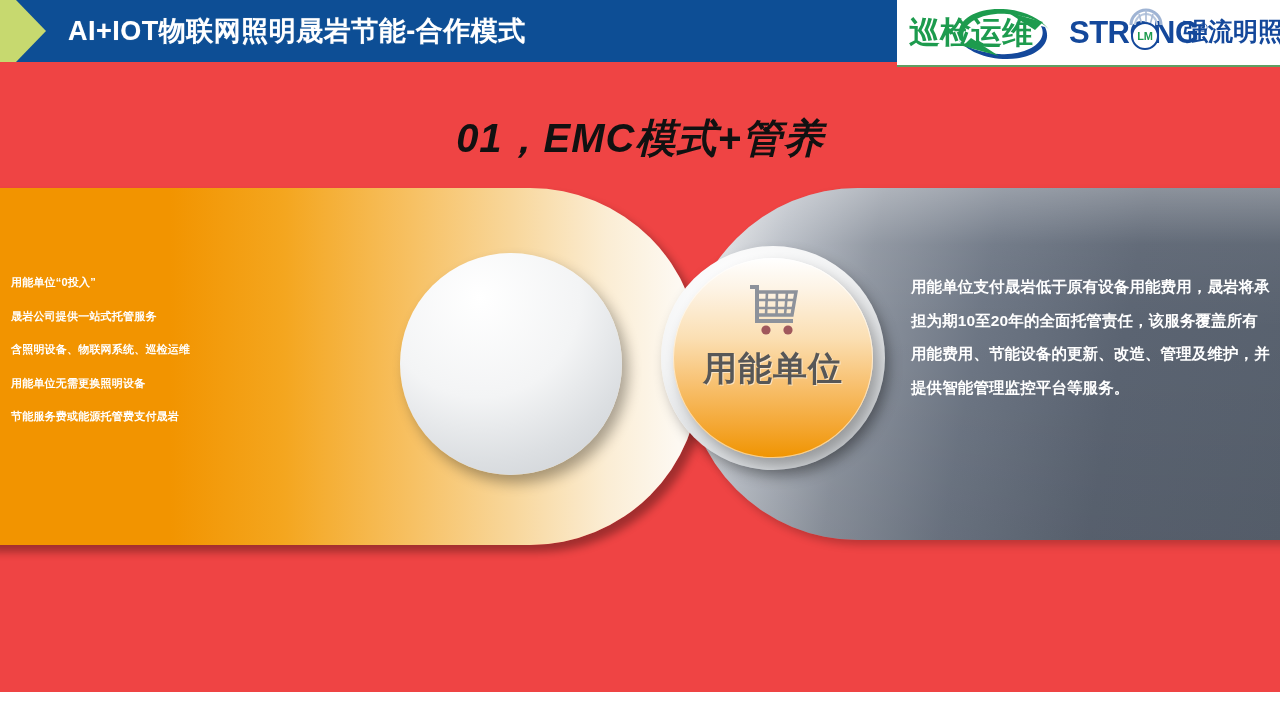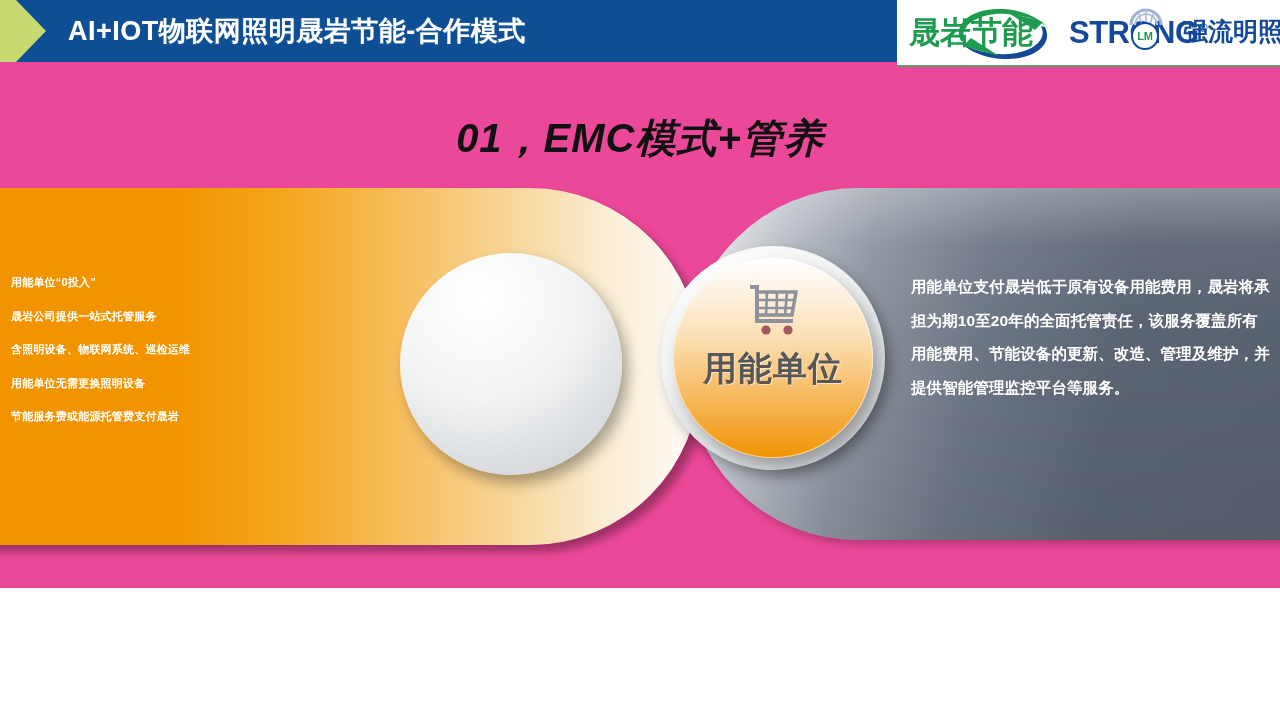--- a/index.html
+++ b/index.html
@@ -4,22 +4,22 @@
 <style>
   * { box-sizing: border-box; margin: 0; padding: 0; }
   html, body {
     width: 1280px; height: 720px;
     background: #ffffff;
     font-family: "Liberation Sans", "DejaVu Sans", sans-serif;
     overflow: hidden;
   }
   #slide {
     position: relative;
-    width: 1280px; height: 588px;
-    background: #ec4899;
+    width: 1280px; height: 692px;
+    background: #ef4444;
   }
 
   
   .header-bar {
     position: absolute;
     left: 0; top: 0;
     width: 1280px; height: 62px;
     background: #0d4e95;
     overflow: hidden;
   }
@@ -263,21 +263,21 @@
   <div class="logo-box">
     <div class="logo-inner">
 
       <div class="logo-cn">
         <svg class="logo-swoosh" width="96" height="52" viewBox="0 0 96 52">
           <path d="M10,34 C2,18 24,4 52,6 C74,7.5 90,15 94,22 C88,12 70,2 48,1 C18,-0.5 -3,15 6,33 Z" fill="#1d9b4e"></path>
           <path d="M86,18 C94,34 72,48 44,46 C22,44.5 6,37 2,30 C8,40 26,50 48,51 C78,52.5 99,37 90,19 Z" fill="#14489b"></path>
           <path d="M52,4 L88,14 L80,22 Z" fill="#1d9b4e"></path>
           <path d="M44,48 L8,38 L16,30 Z" fill="#1d9b4e"></path>
         </svg>
-        <div class="logo-cn-text">晟岩节能</div>
+        <div class="logo-cn-text">巡检运维</div>
       </div>
 
       <div class="logo-strong-wrap">
         <div class="logo-strong">
           <span>STRONG</span><span class="logo-reg">®</span>
           <svg class="logo-fan" width="34" height="20" viewBox="0 0 34 20">
             <path d="M2,19 A15,15 0 0 1 32,19" fill="none" stroke="#9fb4d4" stroke-width="3"></path>
             <path d="M6,19 A11,11 0 0 1 28,19" fill="none" stroke="#b7c7de" stroke-width="2"></path>
             <line x1="17" y1="4" x2="17" y2="19" stroke="#aabbd6" stroke-width="1.6"></line>
             <line x1="10" y1="8" x2="13" y2="19" stroke="#aabbd6" stroke-width="1.6"></line>

